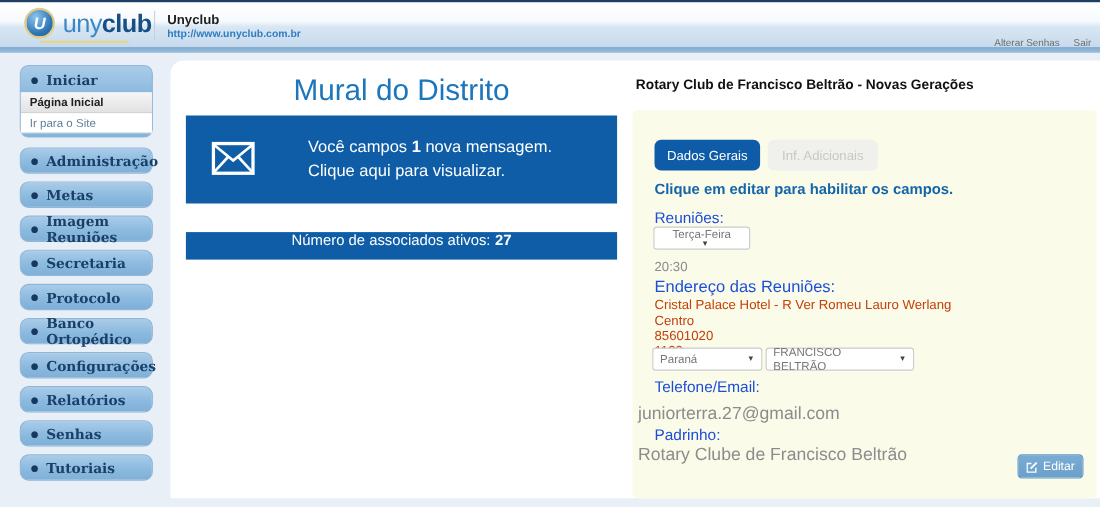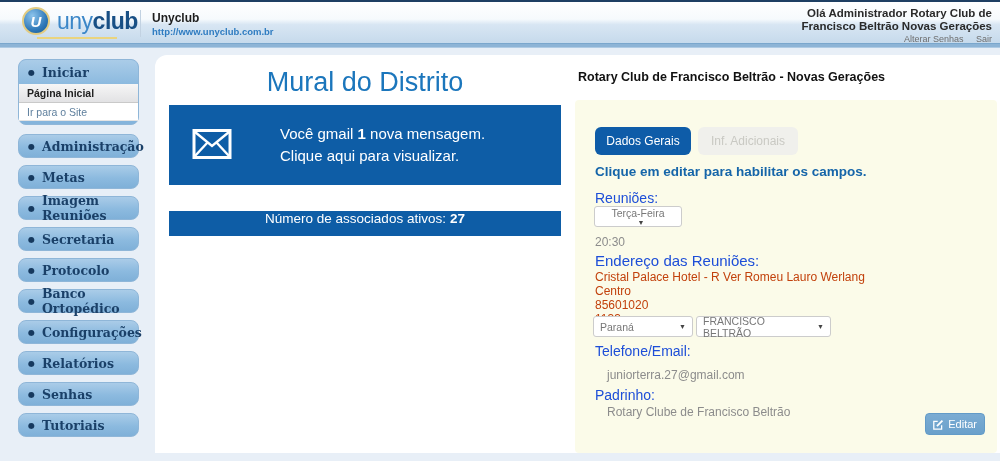--- a/index.html
+++ b/index.html
@@ -103,21 +103,21 @@
     display:flex; align-items:center; justify-content:space-between;
     padding:0 6px; font-size:10.5px; color:#777; cursor:pointer;
   }
   .caret { font-size:7px; color:#444; margin-left:6px; }
   .sel-day { position:absolute; left:19px; top:106px; width:88px;flex-direction:column; }
   .time { position:absolute; left:20px; top:135px; font-size:12px; color:#8C8C8C; }
   .addr { position:absolute; left:20px; top:170px; font-size:12px; color:#c2410c; line-height:14px; }
   .sel-row { position:absolute; left:18px; top:216px; display:flex; }
   .sel-state { width:100px; }
   .sel-city { width:135px; margin-left:3px; }
-  .val { position:absolute; left:32px; font-size:12px; color:#8C8C8C;text-align:center; }
+  .val { position:absolute; left:5px; font-size:16px; color:#8C8C8C;text-align:center; }
   .email { top:268px; }
   .godfather { top:305px; }
   .edit-btn {
     position:absolute; right:12px; top:313px; height:22px; padding:0 7px;
     background:linear-gradient(180deg,#7BACD3,#6AA0CB); border:1px solid #629BC8; border-radius:4px;
     color:#fff; font-size:11px; font-family:"Liberation Sans", sans-serif;
     display:flex; align-items:center; gap:4px; cursor:pointer;
   }
 </style>
 </head>
@@ -125,24 +125,20 @@
 
 <div class="header">
   <div class="logo">
     <div class="logo-badge">U</div>
     <div class="brand"><span class="brand-uny">uny</span><span class="brand-club">club</span></div>
   </div>
   <div class="brand-underline"></div>
   <div class="site-divider"></div>
   <div class="site-name">Unyclub</div>
   <div class="site-url">http://www.unyclub.com.br</div>
-  <div class="greeting">
-    <div>Olá Administrador Rotary Club de</div>
-    <div>Francisco Beltrão Novas Gerações</div>
-  </div>
   <div class="header-links">
     <span>Alterar Senhas</span>
     <span>Sair</span>
   </div>
 </div>
 <div class="header-strip"></div>
 
 <div class="sidebar">
 
   <div class="side-group">
@@ -203,21 +199,21 @@
   <div class="mural-title">Mural do Distrito</div>
 
   <div class="banner banner1">
     <svg class="envelope" width="40" height="32" viewBox="0 0 40 32">
       <rect x="2" y="2.5" width="36" height="27" fill="none" stroke="#FFFFFF" stroke-width="3"></rect>
       <path d="M3,4 L20,18 L37,4" fill="none" stroke="#FFFFFF" stroke-width="2.4"></path>
       <path d="M3,28 L15.5,14.5" fill="none" stroke="#FFFFFF" stroke-width="2.4"></path>
       <path d="M37,28 L24.5,14.5" fill="none" stroke="#FFFFFF" stroke-width="2.4"></path>
     </svg>
     <div class="msg">
-      <div><span>Você gmail </span><b>1</b><span> nova mensagem.</span></div>
+      <div><span>Você campos </span><b>1</b><span> nova mensagem.</span></div>
       <div>Clique aqui para visualizar.</div>
     </div>
   </div>
 
   <div class="banner banner2">
     <span>Número de associados ativos: </span>
       <b>27</b>
   </div>
 
   <div class="panel-title">Rotary Club de Francisco Beltrão - Novas Gerações</div>

